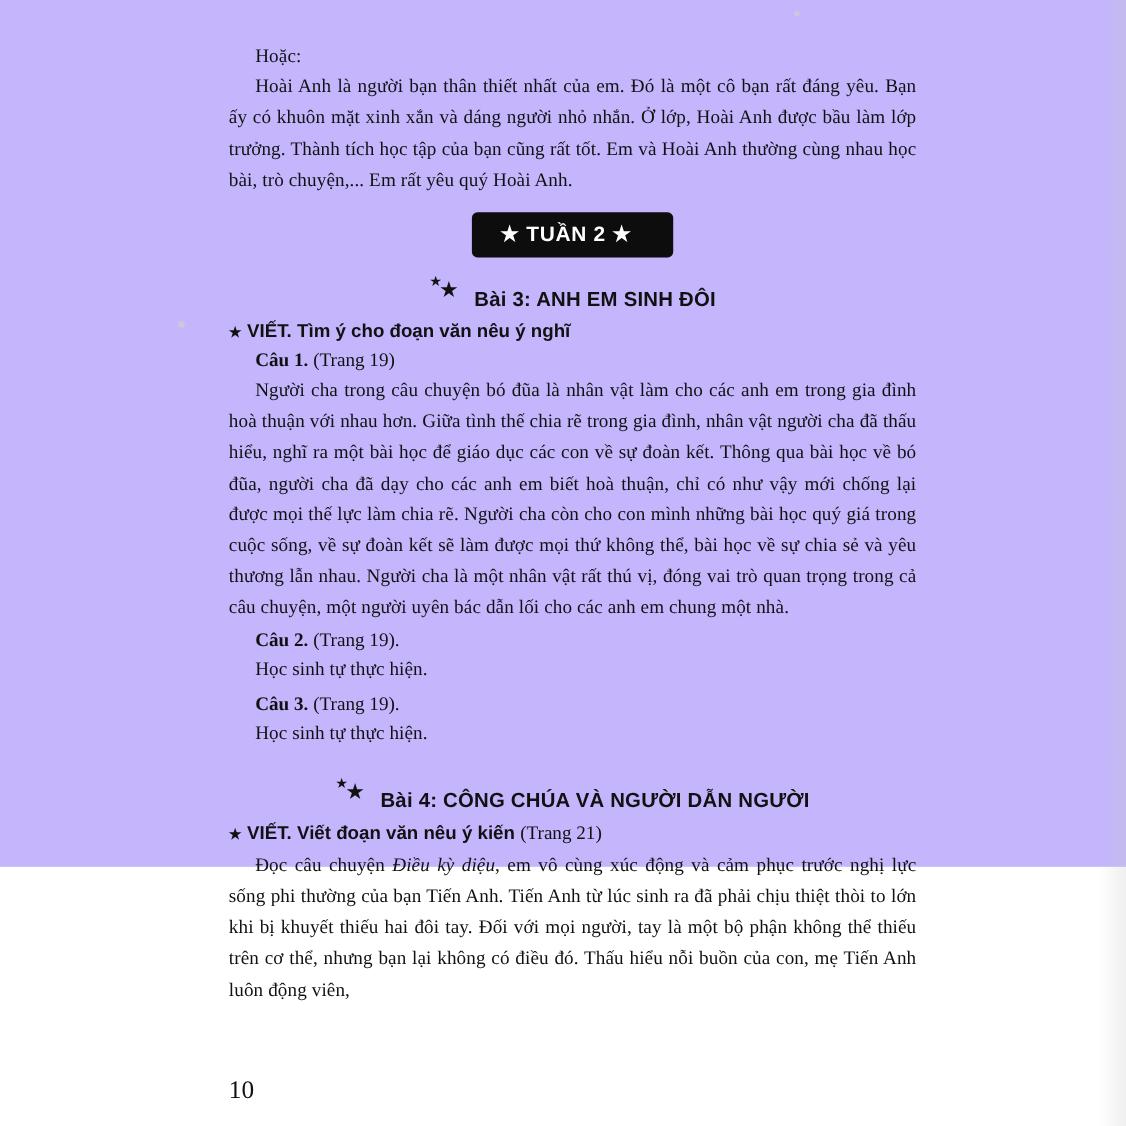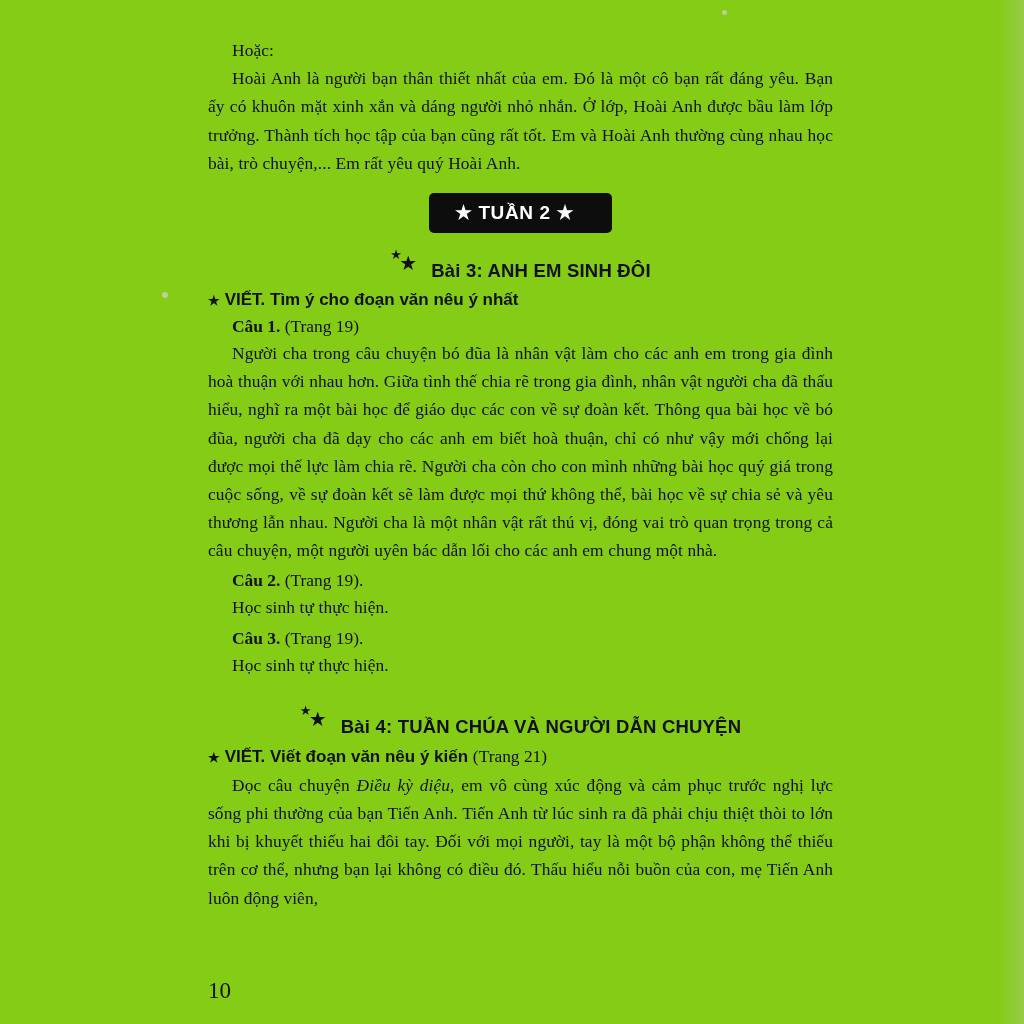--- a/index.html
+++ b/index.html
@@ -10,23 +10,23 @@
     width: 1024px;
     height: 1024px;
     background: #ffffff;
     font-family: "Liberation Serif", serif;
     color: #111111;
     overflow: hidden;
   }
   .page {
     position: relative;
     width: 1024px;
-    height: 1024px;
+    height: 788px;
     box-sizing: border-box;
-    background: #84cc16;
+    background: #c4b5fd;
   }
   .content {
     position: absolute;
     left: 208px;
     top: 36px;
     width: 625px;
   }
   p {
     margin: 0 0 2px 0;
     font-size: 17.4px;
@@ -168,21 +168,21 @@
 
     <div class="lesson-head">
       <span class="star-pair">
         <span class="s1">★</span>
         <span class="s2">★</span>
       </span>
       <span class="lesson-title">Bài 3: ANH EM SINH ĐÔI</span>
     </div>
 
     <div class="sec-line">
-      <span class="bullet">★</span><span>VIẾT.</span> <span>Tìm ý cho đoạn văn nêu ý nhất</span>
+      <span class="bullet">★</span><span>VIẾT.</span> <span>Tìm ý cho đoạn văn nêu ý nghĩ</span>
     </div>
 
     <div class="q-line">
       <b>Câu 1.</b> <span>(Trang 19)</span>
     </div>
     <p class="indent">Người cha trong câu chuyện bó đũa là nhân vật làm cho các anh em trong gia đình hoà thuận với nhau hơn. Giữa tình thế chia rẽ trong gia đình, nhân vật người cha đã thấu hiểu, nghĩ ra một bài học để giáo dục các con về sự đoàn kết. Thông qua bài học về bó đũa, người cha đã dạy cho các anh em biết hoà thuận, chỉ có như vậy mới chống lại được mọi thế lực làm chia rẽ. Người cha còn cho con mình những bài học quý giá trong cuộc sống, về sự đoàn kết sẽ làm được mọi thứ không thể, bài học về sự chia sẻ và yêu thương lẫn nhau. Người cha là một nhân vật rất thú vị, đóng vai trò quan trọng trong cả câu chuyện, một người uyên bác dẫn lối cho các anh em chung một nhà.</p>
 
     <div class="q-line">
       <b>Câu 2.</b> <span>(Trang 19).</span>
     </div>
@@ -191,21 +191,21 @@
     <div class="q-line">
       <b>Câu 3.</b> <span>(Trang 19).</span>
     </div>
     <p class="body-line">Học sinh tự thực hiện.</p>
 
     <div class="lesson-head" style="margin-top:18px;">
       <span class="star-pair">
         <span class="s1">★</span>
         <span class="s2">★</span>
       </span>
-      <span class="lesson-title">Bài 4: TUẦN CHÚA VÀ NGƯỜI DẪN CHUYỆN</span>
+      <span class="lesson-title">Bài 4: CÔNG CHÚA VÀ NGƯỜI DẪN NGƯỜI</span>
     </div>
 
     <div class="sec-line">
       <span class="bullet">★</span><span>VIẾT.</span> <span>Viết đoạn văn nêu ý kiến</span> <span class="plain">(Trang 21)</span>
     </div>
 
     <p class="indent"><span>Đọc câu chuyện </span><span class="ital">Điều kỳ diệu</span><span>, em vô cùng xúc động và cảm phục trước nghị lực sống phi thường của bạn Tiến Anh. Tiến Anh từ lúc sinh ra đã phải chịu thiệt thòi to lớn khi bị khuyết thiếu hai đôi tay. Đối với mọi người, tay là một bộ phận không thể thiếu trên cơ thể, nhưng bạn lại không có điều đó. Thấu hiểu nỗi buồn của con, mẹ Tiến Anh luôn động viên,</span></p>
 
   </div>
 

